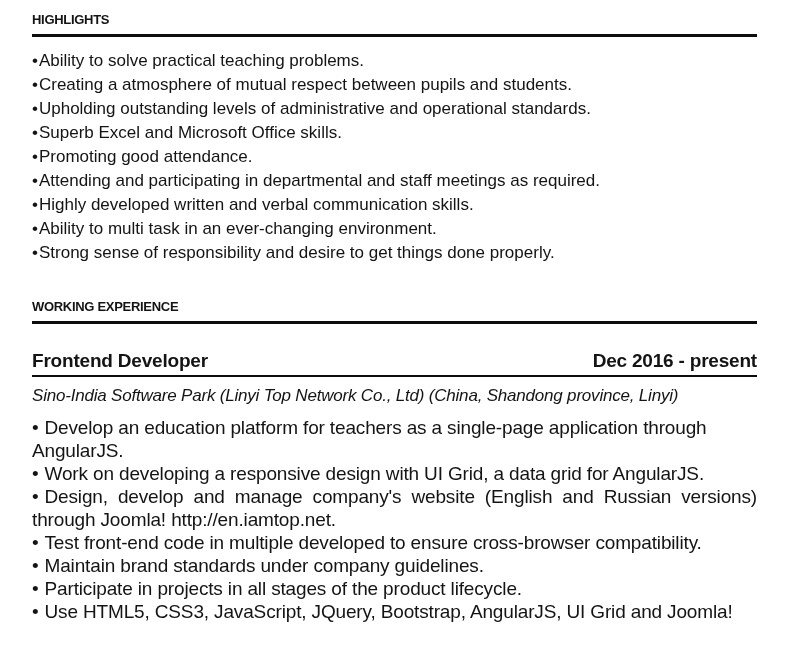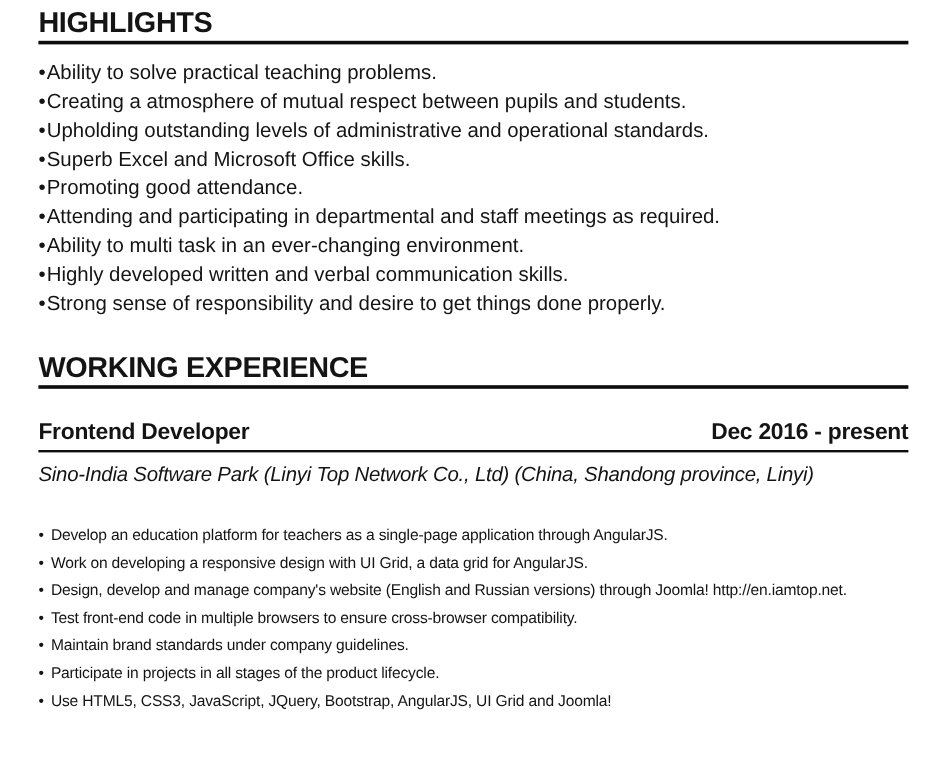--- a/index.html
+++ b/index.html
@@ -15,21 +15,21 @@
     color: #141414;
   }
   .page {
     box-sizing: border-box;
     width: 788px;
     height: 650px;
     padding: 8px 31px 0 32px;
   }
   
   .section-heading {
-    font-size: 24px;
+    font-size: 13px;
     font-weight: 700;
     letter-spacing: -0.3px;
     line-height: 24px;
     border-bottom: 3px solid #0d0d0d;
     padding-bottom: 2px;
     margin: 0;
   }
   .heading-gap { margin-top: 30px; }
 
   ul.bullet-list {
@@ -55,56 +55,56 @@
     padding-bottom: 3px;
     margin-top: 26px;
   }
   .company-line {
     font-style: italic;
     font-size: 17px;
     letter-spacing: -0.2px;
     line-height: 20px;
     margin-top: 9px;
   }
-  ul.experience-list { margin-top: 28px; font-size: 13px; letter-spacing: -0.15px; }
+  ul.experience-list { margin-top: 10px; font-size: 19px; letter-spacing: -0.15px; }
   ul.experience-list li { line-height: 23px; }
   ul.experience-list .bullet { margin-right: 6px; }
   ul.experience-list li.justify { text-align: justify; }
 </style>
 </head>
 <body>
 
 <div class="page">
 
   <h2 class="section-heading">HIGHLIGHTS</h2>
 
   <ul class="bullet-list highlights-list">
     <li><span class="bullet">•</span><span>Ability to solve practical teaching problems.</span></li>
     <li><span class="bullet">•</span><span>Creating a atmosphere of mutual respect between pupils and students.</span></li>
     <li><span class="bullet">•</span><span>Upholding outstanding levels of administrative and operational standards.</span></li>
     <li><span class="bullet">•</span><span>Superb Excel and Microsoft Office skills.</span></li>
     <li><span class="bullet">•</span><span>Promoting good attendance.</span></li>
     <li><span class="bullet">•</span><span>Attending and participating in departmental and staff meetings as required.</span></li>
+    <li><span class="bullet">•</span><span>Highly developed written and verbal communication skills.</span></li>
     <li><span class="bullet">•</span><span>Ability to multi task in an ever-changing environment.</span></li>
-    <li><span class="bullet">•</span><span>Highly developed written and verbal communication skills.</span></li>
     <li><span class="bullet">•</span><span>Strong sense of responsibility and desire to get things done properly.</span></li>
   </ul>
 
   <h2 class="section-heading heading-gap">WORKING EXPERIENCE</h2>
 
   <div class="job-header">
     <span>Frontend Developer</span>
     <span>Dec 2016 - present</span>
   </div>
 
   <div class="company-line">Sino-India Software Park (Linyi Top Network Co., Ltd) (China, Shandong province, Linyi)</div>
 
   <ul class="bullet-list experience-list">
     <li><span class="bullet">•</span><span>Develop an education platform for teachers as a single-page application through AngularJS.</span></li>
     <li><span class="bullet">•</span><span>Work on developing a responsive design with UI Grid, a data grid for AngularJS.</span></li>
     <li class="justify"><span class="bullet">•</span><span>Design, develop and manage company's website (English and Russian versions) through Joomla! http://en.iamtop.net.</span></li>
-    <li><span class="bullet">•</span><span>Test front-end code in multiple browsers to ensure cross-browser compatibility.</span></li>
+    <li><span class="bullet">•</span><span>Test front-end code in multiple developed to ensure cross-browser compatibility.</span></li>
     <li><span class="bullet">•</span><span>Maintain brand standards under company guidelines.</span></li>
     <li><span class="bullet">•</span><span>Participate in projects in all stages of the product lifecycle.</span></li>
     <li><span class="bullet">•</span><span>Use HTML5, CSS3, JavaScript, JQuery, Bootstrap, AngularJS, UI Grid and Joomla!</span></li>
   </ul>
 
 </div>
 
 </body></html>

